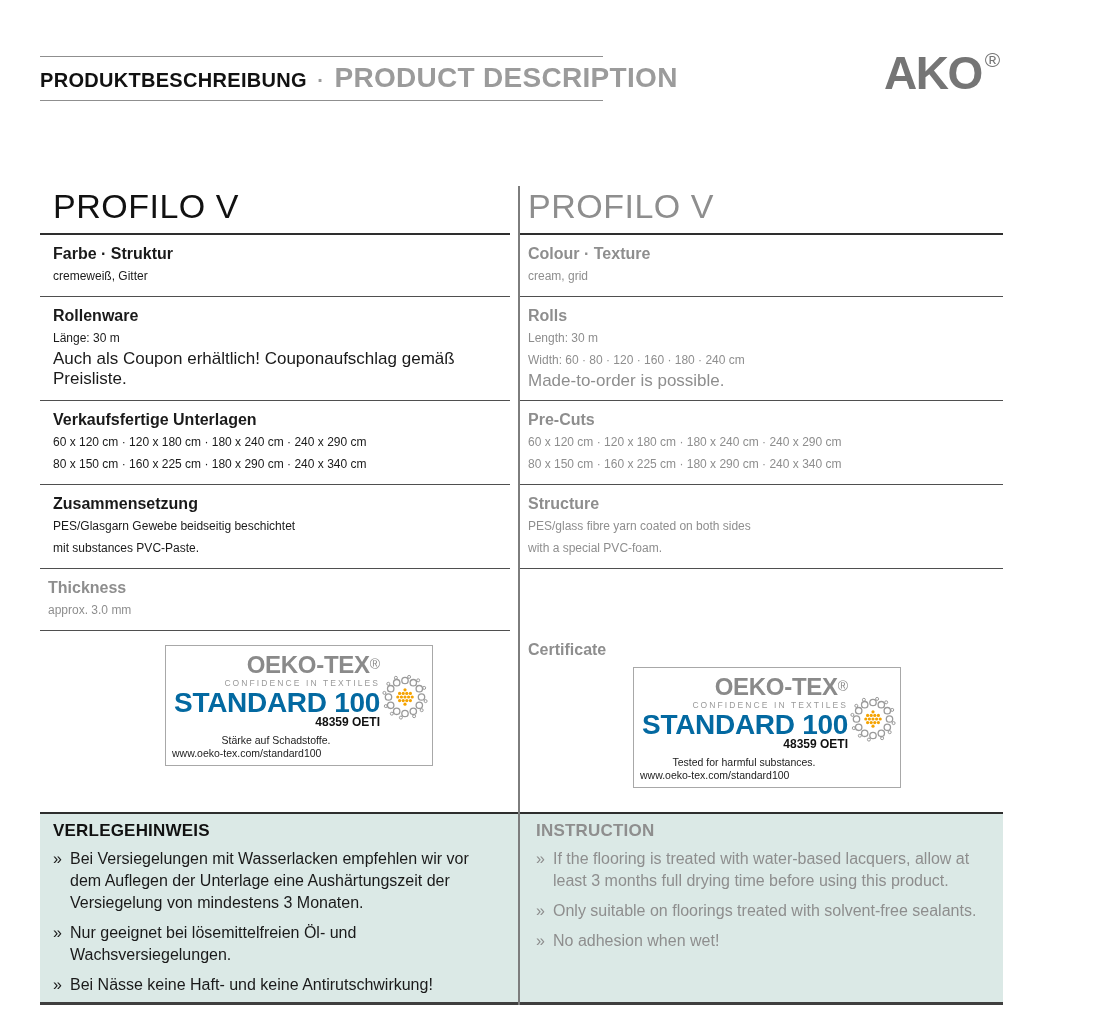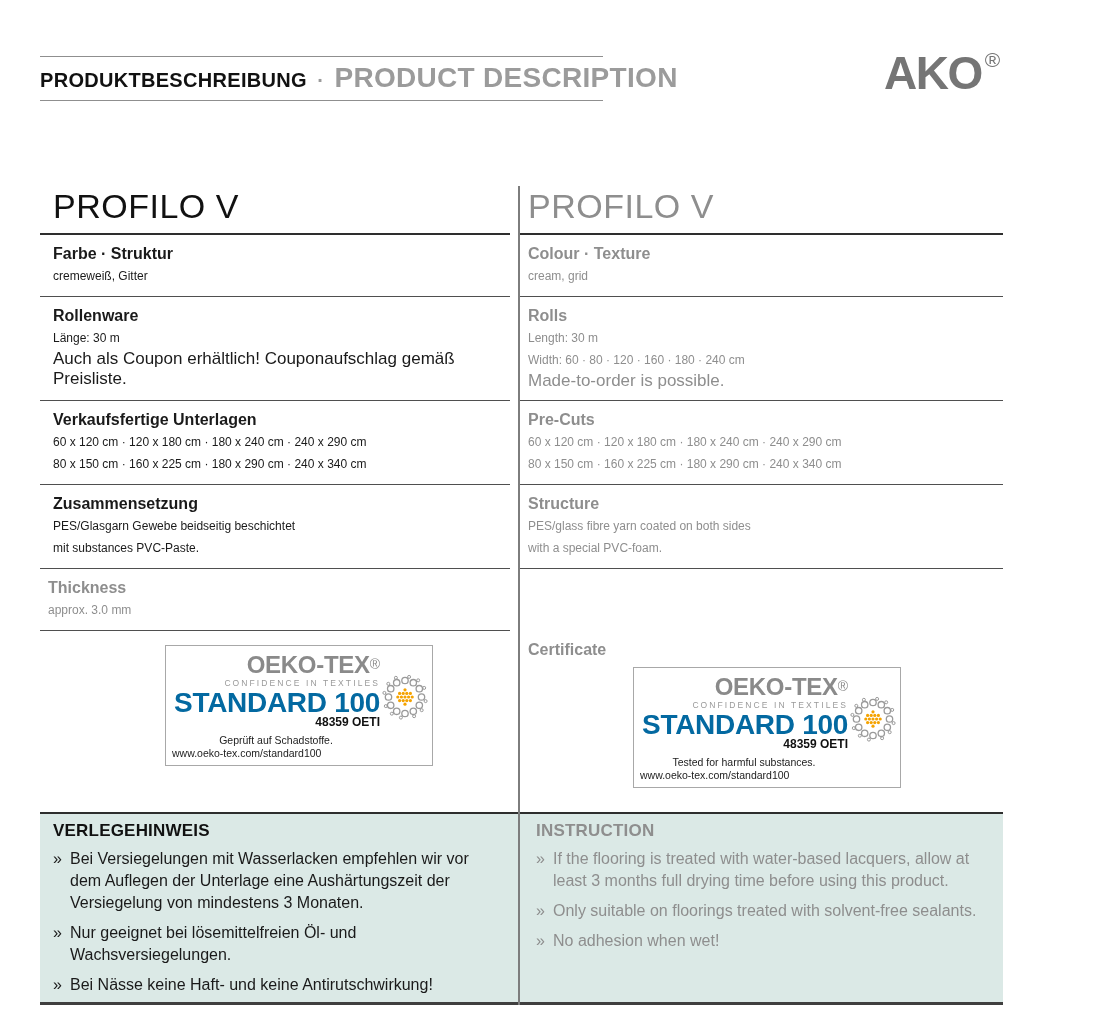--- a/index.html
+++ b/index.html
@@ -146,21 +146,21 @@
     </div>
   </div>
 
   <div class="row">
     <div class="cell cert-cell l">
       <div class="cert-box">
         <div class="cert-brand"><span>OEKO-TEX</span><span class="reg">®</span></div>
         <div class="cert-tagline">CONFIDENCE IN TEXTILES</div>
         <div class="cert-standard">STANDARD 100</div>
         <div class="cert-number">48359 OETI</div>
-        <div class="cert-note">Geprüft auf Schadstoffe.</div>
+        <div class="cert-note">Stärke auf Schadstoffe.</div>
         <div class="cert-url">www.oeko-tex.com/standard100</div>
         <svg class="cert-flower" width="48" height="48" viewBox="0 0 48 48">
           <g stroke="#9a9a9a" stroke-width="1.3" fill="none">
             <circle cx="24" cy="7.5" r="3.2"></circle>
               <circle cx="32.3" cy="9.7" r="3.2"></circle>
               <circle cx="38.3" cy="15.7" r="3.2"></circle>
             <circle cx="40.5" cy="24" r="3.2"></circle>
               <circle cx="38.3" cy="32.3" r="3.2"></circle>
               <circle cx="32.3" cy="38.3" r="3.2"></circle>
             <circle cx="24" cy="40.5" r="3.2"></circle>

